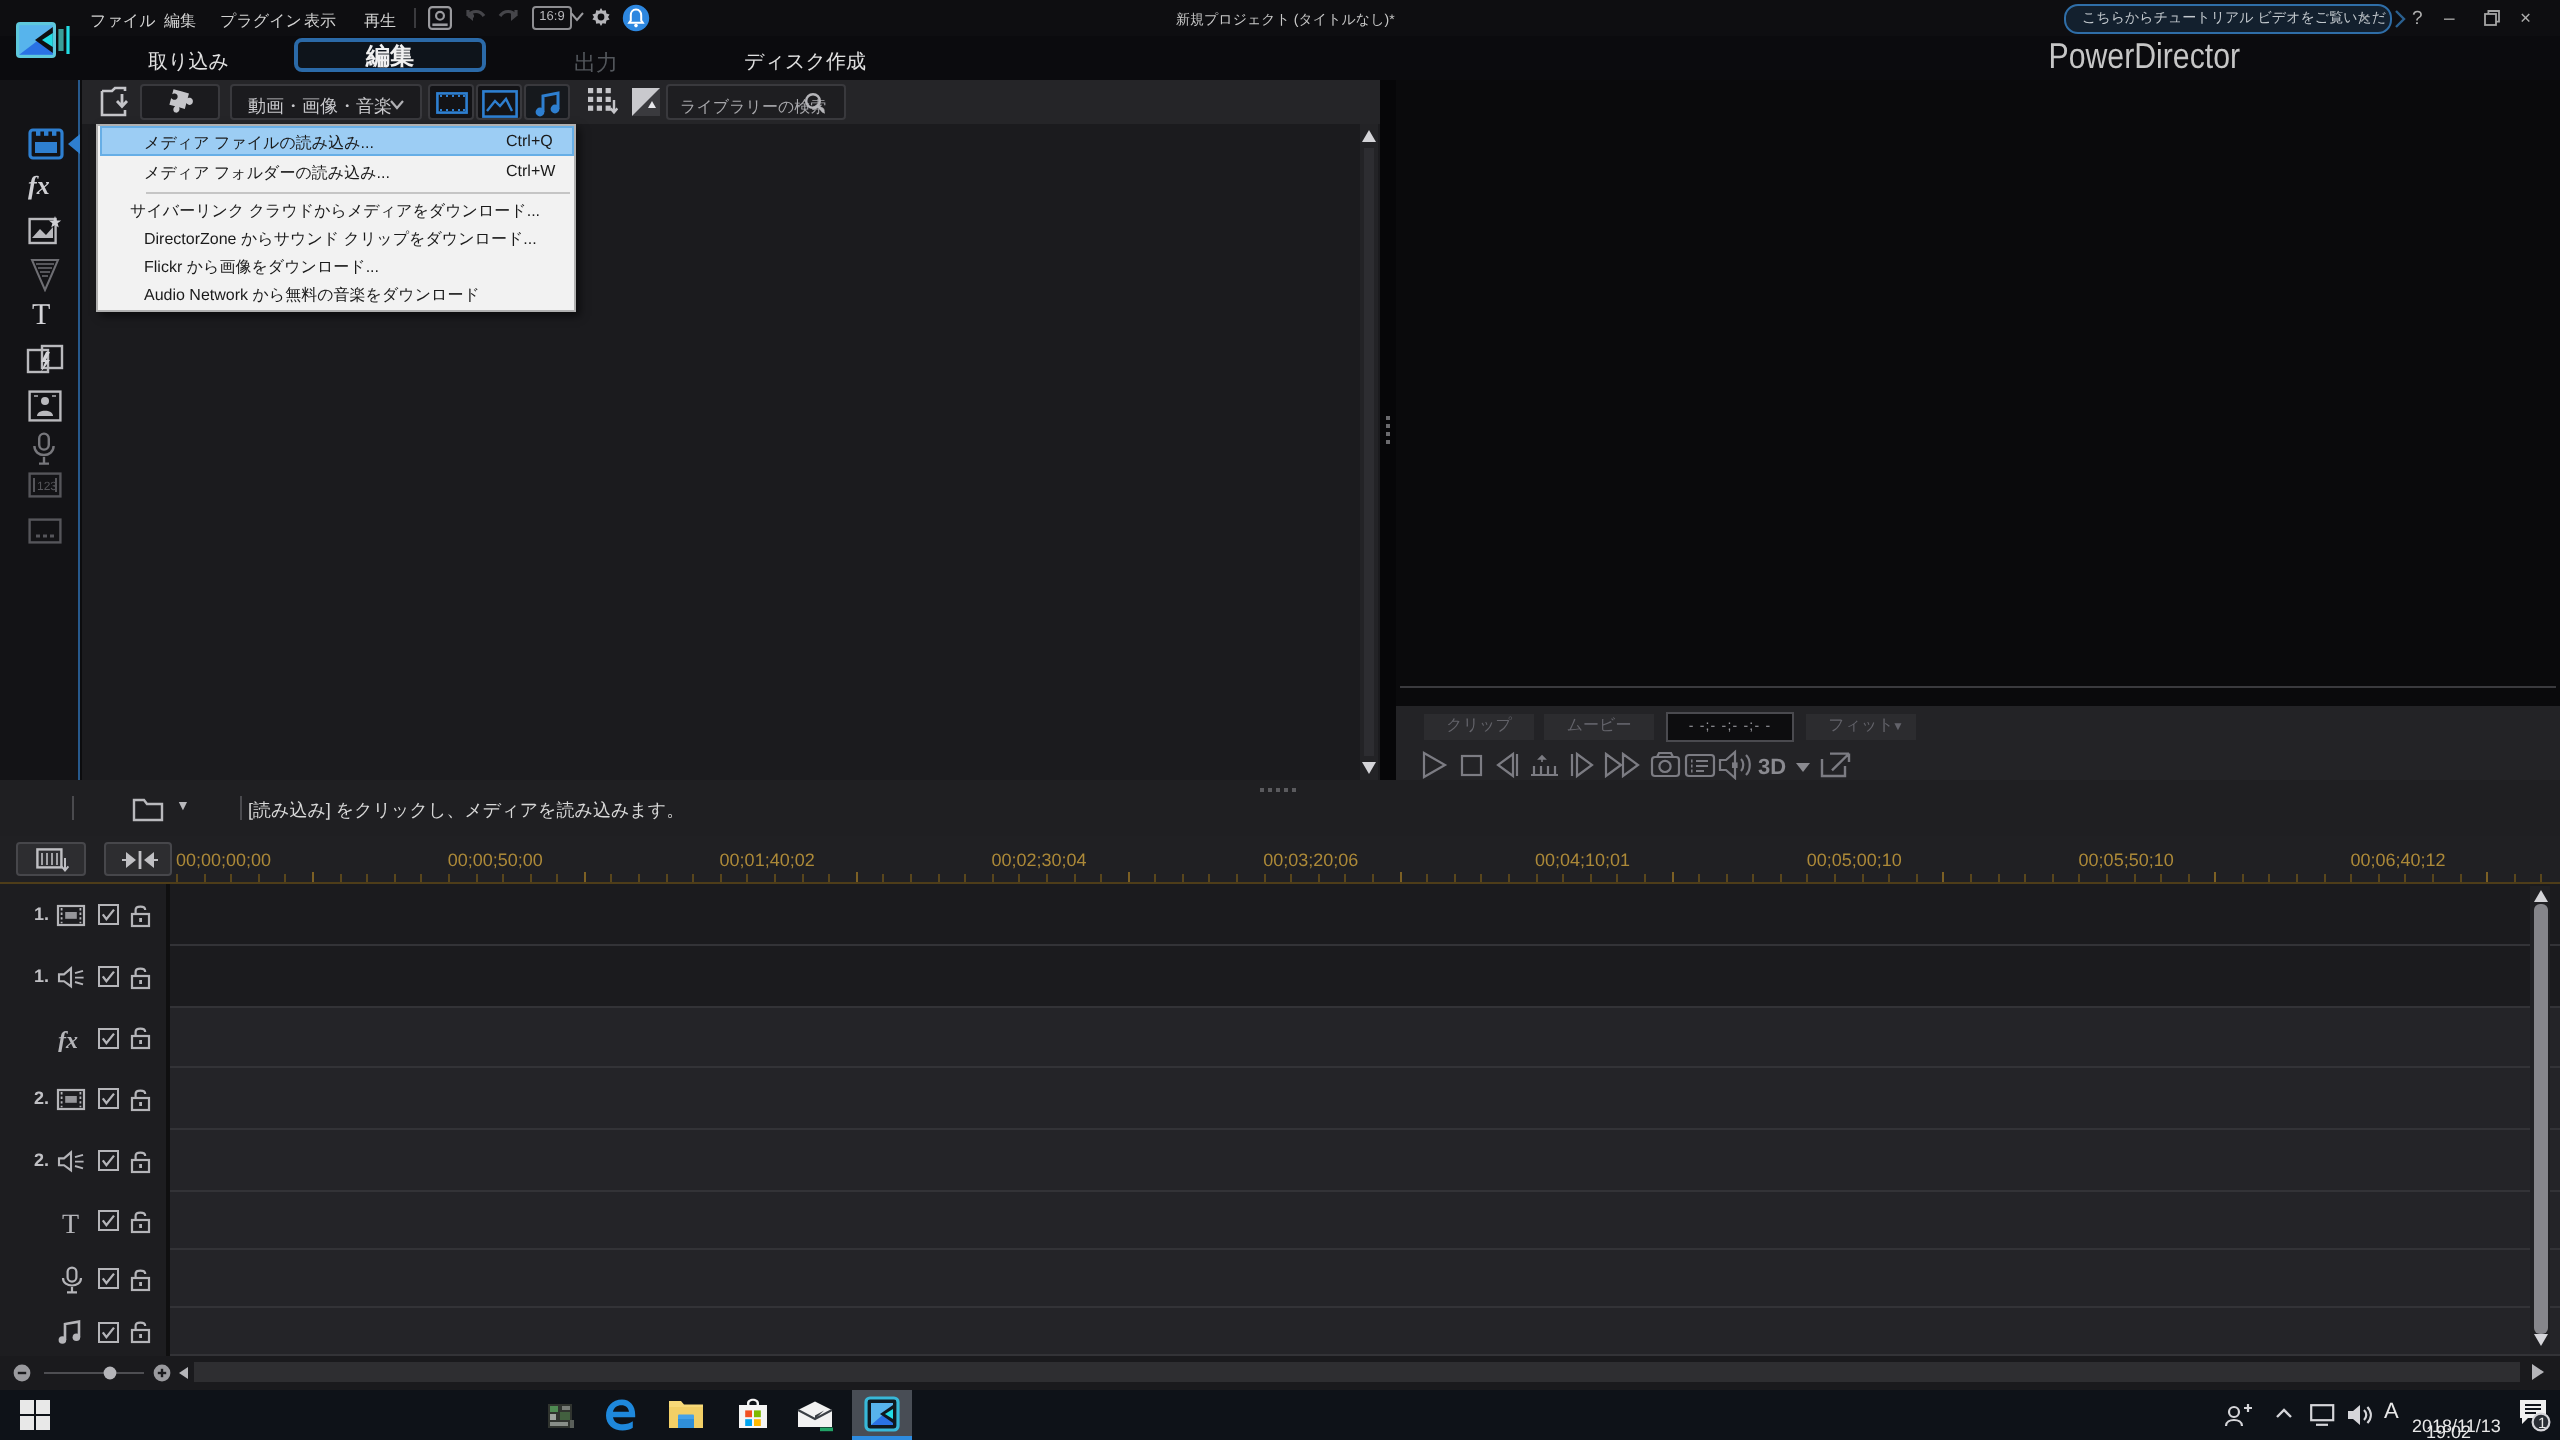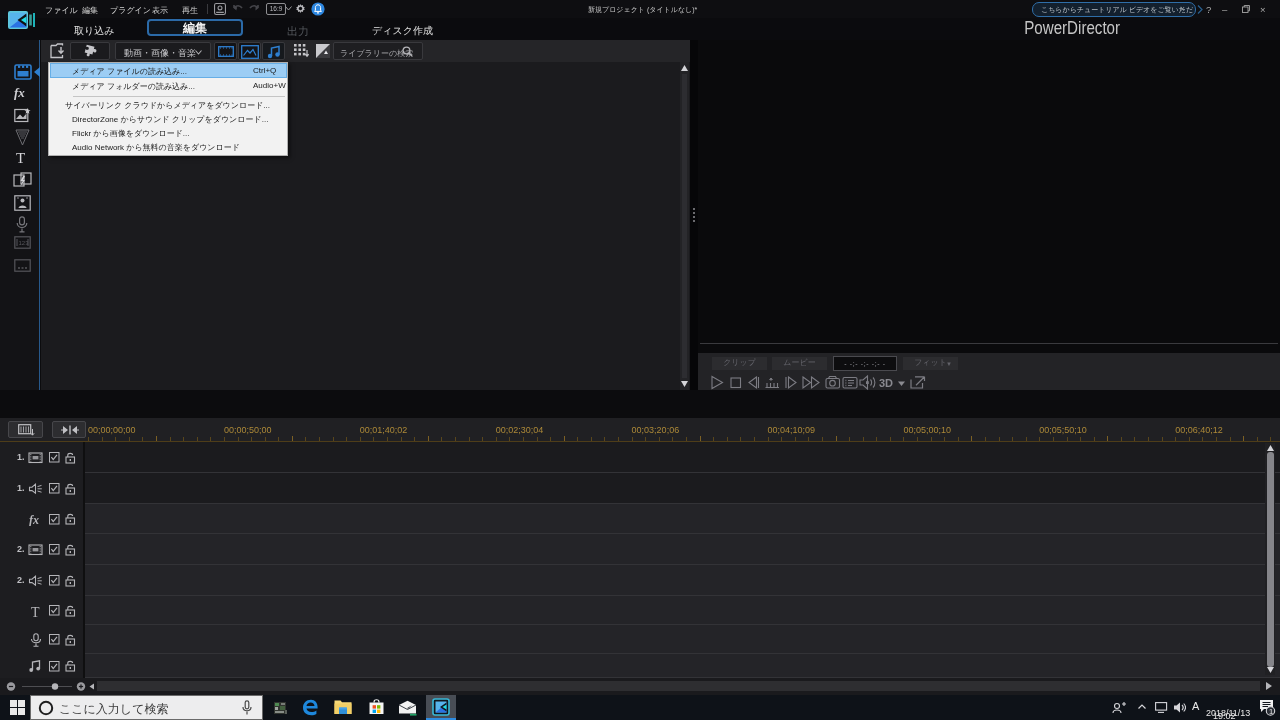--- a/index.html
+++ b/index.html
@@ -280,28 +280,38 @@
         <path d="M201 5.5 L201 14 L212.5 14 L212.5 9 M205 2.8 L214.5 2.8 M214.5 2.8 L214.5 7 M214.3 3 L206 11.2"></path>
       </g>
     </svg>
   </div>
 
   <div class="abs" id="ddmenu" style="left:48px;top:62px;width:240px;height:94px;background:#f2f2f2;border:1px solid #b0b0b0;z-index:50;box-shadow:2px 2px 4px rgba(0,0,0,0.55)">
     <div class="abs" style="left:1px;top:0px;width:237px;height:15px;background:#9ccdf4;border:1px solid #66aee6"></div>
     <span class="abs" style="left:23px;top:3px;font-size:8px;color:#1a1a1a">メディア ファイルの読み込み...</span>
     <span class="abs" style="left:204px;top:3px;font-size:8px;color:#1a1a1a">Ctrl+Q</span>
     <span class="abs" style="left:23px;top:18px;font-size:8px;color:#1a1a1a">メディア フォルダーの読み込み...</span>
-    <span class="abs" style="left:204px;top:18px;font-size:8px;color:#1a1a1a">Audio+W</span>
+    <span class="abs" style="left:204px;top:18px;font-size:8px;color:#1a1a1a">Ctrl+W</span>
     <div class="abs" style="left:24px;top:33px;width:212px;height:1px;background:#c5c5c5"></div>
     <span class="abs" style="left:16px;top:37px;font-size:8px;color:#1a1a1a">サイバーリンク クラウドからメディアをダウンロード...</span>
     <span class="abs" style="left:23px;top:51px;font-size:8px;color:#1a1a1a">DirectorZone からサウンド クリップをダウンロード...</span>
     <span class="abs" style="left:23px;top:65px;font-size:8px;color:#1a1a1a">Flickr から画像をダウンロード...</span>
     <span class="abs" style="left:23px;top:79px;font-size:8px;color:#1a1a1a">Audio Network から無料の音楽をダウンロード</span>
   </div>
 
+  <div id="statusrow" class="abs">
+    <div class="abs" style="left:630px;top:4px;width:20px;height:2px;background:repeating-linear-gradient(90deg,#5a5a5e 0 2px, transparent 2px 4px)"></div>
+    <svg class="ic" style="left:66px;top:8px" width="16" height="13" viewBox="0 0 16 13">
+      <path d="M1 2 L6 2 L7.5 4 L15 4 L15 12 L1 12 Z" fill="none" stroke="#b9b9bd" stroke-width="1.2"></path>
+    </svg>
+    <span class="abs" style="left:88px;top:10px;color:#b9b9bd;font-size:7px">▼</span>
+    <div class="abs" style="left:120px;top:8px;width:1px;height:12px;background:#4a4a4e"></div>
+      <div class="abs" style="left:36px;top:8px;width:1px;height:12px;background:#4a4a4e"></div>
+    <span class="abs" style="left:124px;top:9px;font-size:9px;color:#d8d8d8">[読み込み] をクリックし、メディアを読み込みます。</span>
+  </div>
 
   <div id="tltool" class="abs">
     <div class="tlbtn" style="left:8px;width:35px">
       <svg style="position:absolute;left:9px;top:2px" width="17" height="12" viewBox="0 0 17 12">
         <rect x="0.7" y="0.7" width="12" height="9" fill="none" stroke="#c0c0c4" stroke-width="1.2"></rect>
         <path d="M3 2.5 L3 8.5 M5.5 2.5 L5.5 8.5 M8 2.5 L8 8.5 M10.5 2.5 L10.5 8.5" stroke="#c0c0c4" stroke-width="0.8"></path>
         <path d="M14.5 5 L14.5 11 M12.8 9.2 L14.5 11.2 L16.2 9.2" stroke="#c0c0c4" fill="none"></path>
       </svg>
     </div>
     <div class="tlbtn" style="left:52px;width:34px">
@@ -309,21 +319,21 @@
         <path d="M0 5 L6 5 M12 5 L18 5" stroke="#c0c0c4"></path>
         <path d="M2 1 L7 5 L2 9 Z M16 1 L11 5 L16 9 Z" fill="#c0c0c4"></path>
         <path d="M9 0.5 L9 9.5" stroke="#c0c0c4" stroke-width="1.4"></path>
       </svg>
     </div>
   <span class="rlabel" style="left: 88px;">00;00;00;00</span>
       <span class="rlabel" style="left: 223.9px;">00;00;50;00</span>
       <span class="rlabel" style="left: 359.8px;">00;01;40;02</span>
       <span class="rlabel" style="left: 495.7px;">00;02;30;04</span>
       <span class="rlabel" style="left: 631.6px;">00;03;20;06</span>
-      <span class="rlabel" style="left: 767.5px;">00;04;10;09</span>
+      <span class="rlabel" style="left: 767.5px;">00;04;10;01</span>
       <span class="rlabel" style="left: 903.4px;">00;05;00;10</span>
       <span class="rlabel" style="left: 1039.3px;">00;05;50;10</span>
       <span class="rlabel" style="left: 1175.2px;">00;06;40;12</span>
       <div class="rtick" style="left: 88px;"></div>
       <div class="rtick" style="left: 101.6px;"></div>
       <div class="rtick" style="left: 115.2px;"></div>
       <div class="rtick" style="left: 128.8px;"></div>
       <div class="rtick" style="left: 142.4px;"></div>
       <div class="rtickb" style="left: 155.9px;"></div>
       <div class="rtick" style="left: 169.5px;"></div>
@@ -558,30 +568,20 @@
       </svg>
   </div>
 
   <div id="taskbar" class="abs">
     <svg class="ic" style="left:10px;top:5px" width="15" height="15" viewBox="0 0 15 15">
       <rect x="0" y="0" width="7" height="7" fill="#e8e8e8"></rect>
         <rect x="8" y="0" width="7" height="7" fill="#e8e8e8"></rect>
       <rect x="0" y="8" width="7" height="7" fill="#e8e8e8"></rect>
         <rect x="8" y="8" width="7" height="7" fill="#e8e8e8"></rect>
     </svg>
-    <div id="searchbox" class="abs">
-      <svg style="position:absolute;left:7px;top:4px" width="16" height="16" viewBox="0 0 16 16">
-          <circle cx="8" cy="8" r="6.2" fill="none" stroke="#1f1f1f" stroke-width="2"></circle>
-        </svg>
-      <span style="position:absolute;left:28px;top:5px">ここに入力して検索</span>
-      <svg style="position:absolute;right:10px;top:4px" width="10" height="16" viewBox="0 0 10 16">
-        <rect x="3.2" y="0.8" width="3.6" height="8" rx="1.8" fill="none" stroke="#4a4a4a" stroke-width="1.2"></rect>
-        <path d="M1 7 C1 12,9 12,9 7 M5 11.5 L5 14.5" fill="none" stroke="#4a4a4a" stroke-width="1.2"></path>
-      </svg>
-    </div>
 
     <svg class="ic" style="left:273px;top:6px" width="15" height="14" viewBox="0 0 15 14">
       <rect x="1" y="1" width="12" height="12" fill="#30342f"></rect>
       <rect x="2" y="2" width="4" height="3" fill="#4e8a52"></rect>
         <rect x="8" y="2" width="4" height="2" fill="#787d78"></rect>
       <rect x="2" y="6" width="3" height="3" fill="#a0a5a0"></rect>
         <rect x="7" y="5" width="5" height="4" fill="#42603f"></rect>
       <rect x="2" y="10" width="9" height="2" fill="#888e88"></rect>
         <rect x="12" y="9" width="2" height="4" fill="#5a5f5a"></rect>
     </svg>

